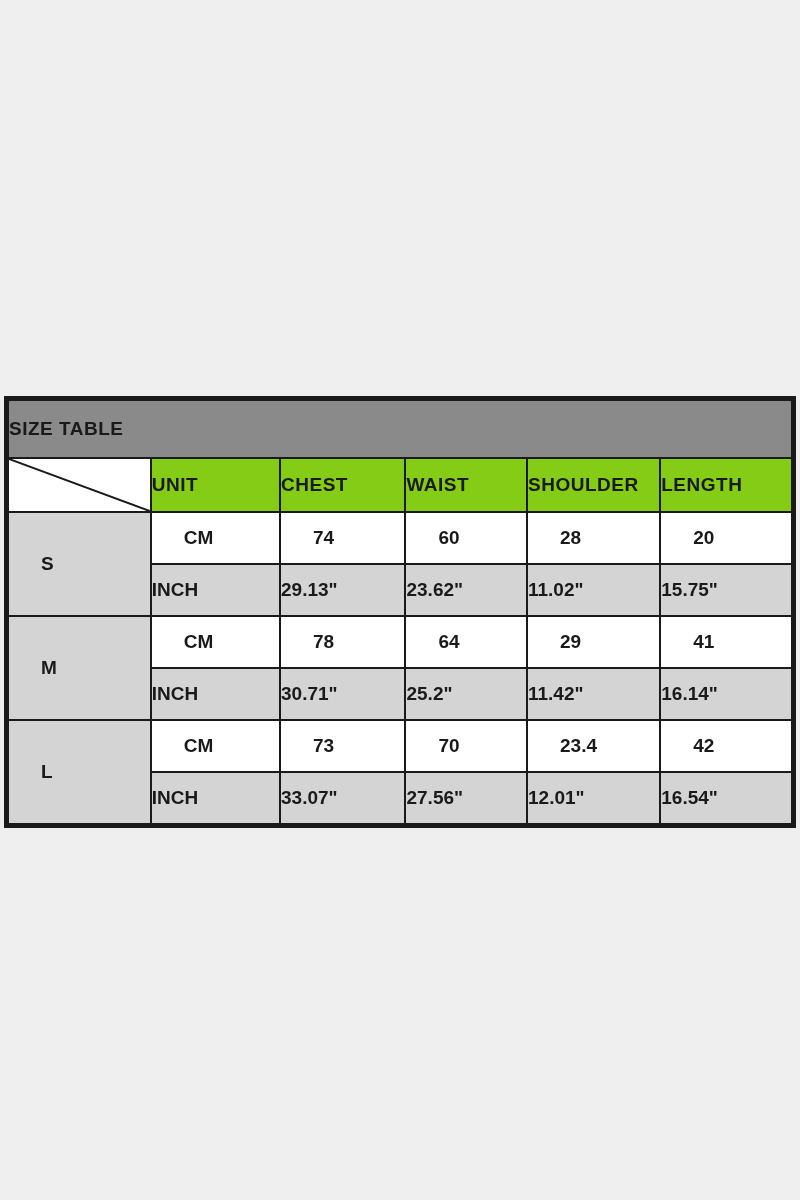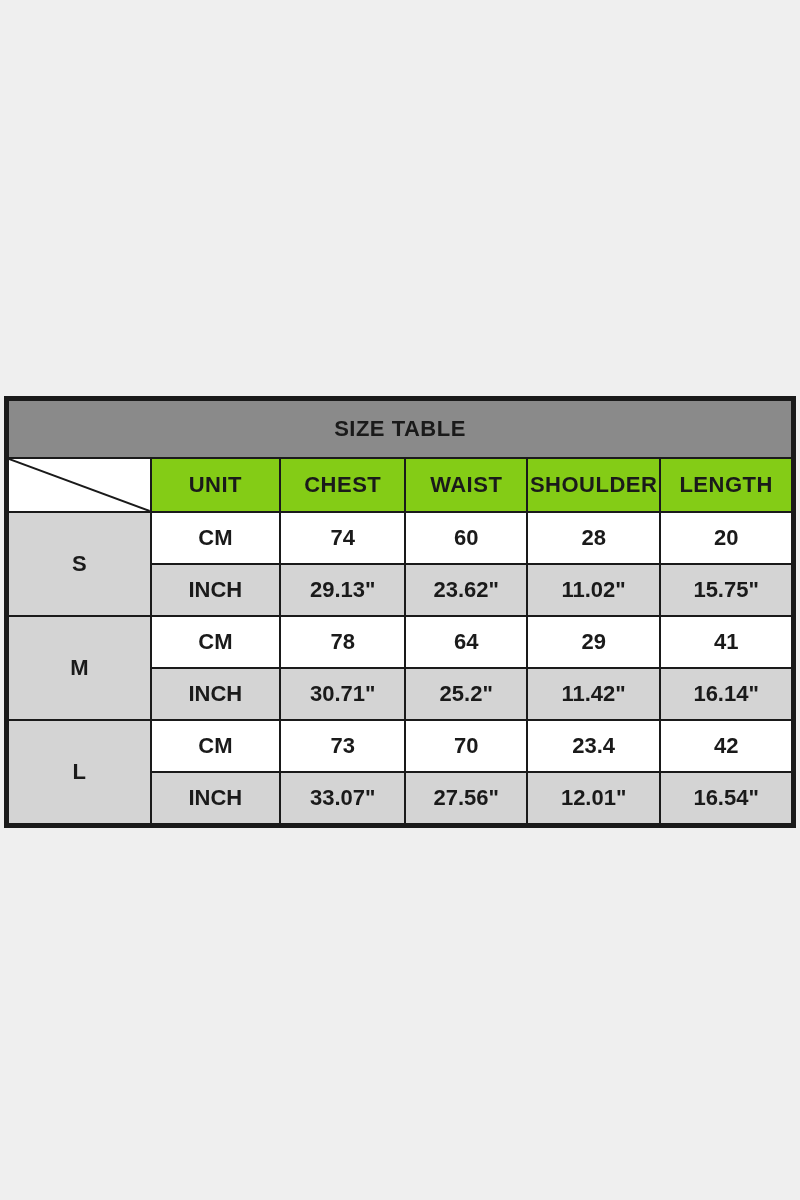--- a/index.html
+++ b/index.html
@@ -27,25 +27,25 @@
 
   table.size-table {
     border-collapse: collapse;
     width: 100%;
     table-layout: fixed;
   }
 
   table.size-table td,
   table.size-table th {
     border: 2px solid #1a1a1a;
-    text-align: center;
+    text-align: left;
     vertical-align: middle;
     color: #1a1a1a;
     font-weight: bold;
-    font-size: 22px;
+    font-size: 19px;
     padding: 0;
   }
 
   
   .title-cell {
     background: #8a8a8a;
     color: #1a1a1a;
     font-size: 29px;
     letter-spacing: 0.5px;
     height: 56px;
@@ -85,20 +85,21 @@
 
   
   .unit-cell {
     font-size: 19px;
   }
 
   
   tr.row-cm td {
     background: #ffffff;
     height: 50px;
+    padding-left: 32px;
   }
   tr.row-inch td {
     background: #d4d4d4;
     height: 50px;
     margin-left: 36px;
   }
   tr.row-cm td.size-cell,
   tr.row-inch td.size-cell {
     background: #d4d4d4;
   }

